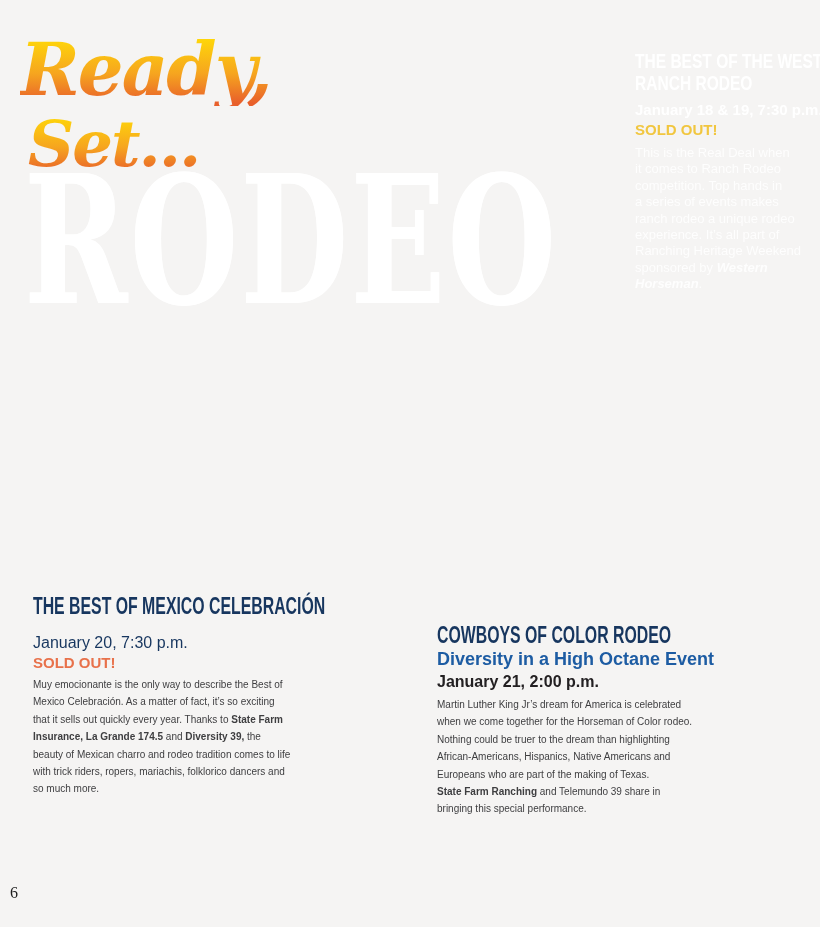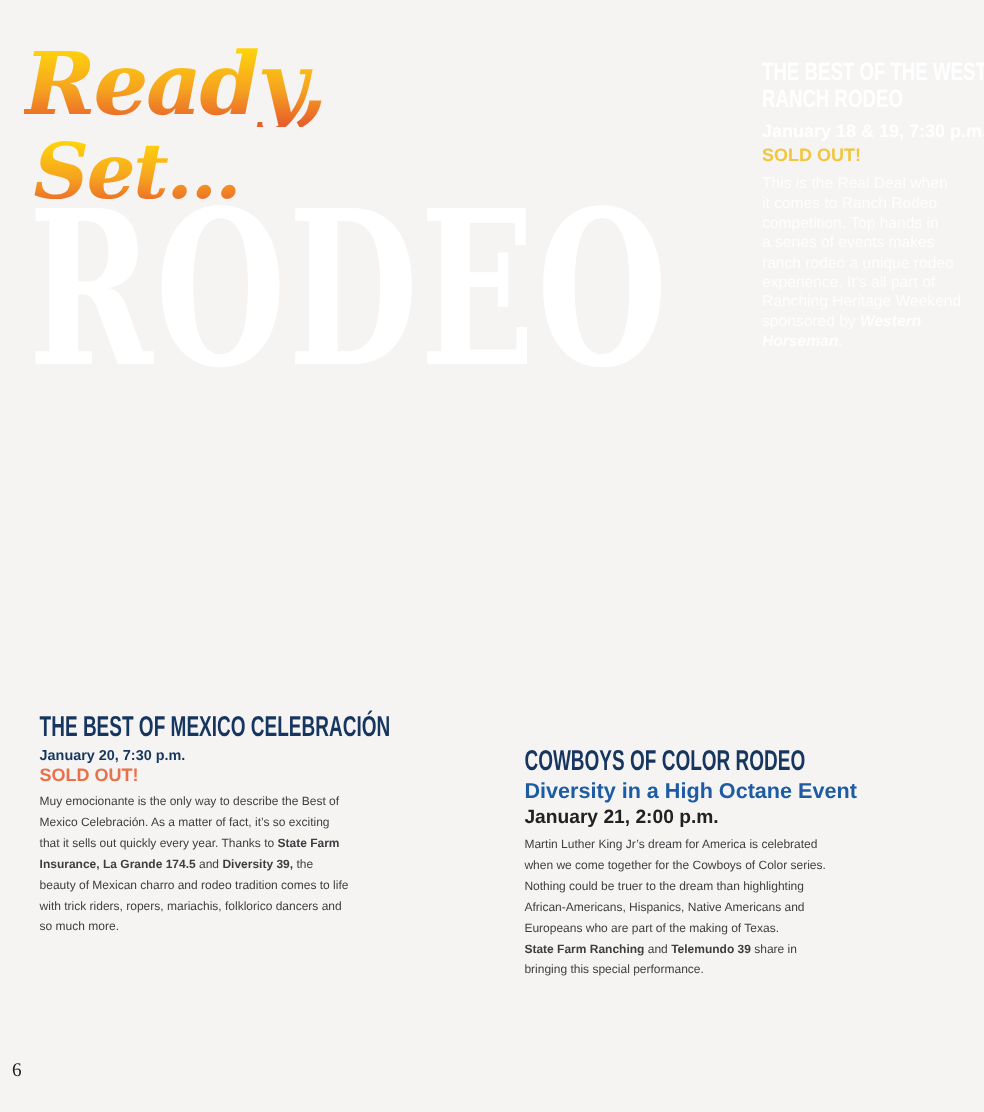--- a/index.html
+++ b/index.html
@@ -68,21 +68,21 @@
     color:rgba(255,255,255,0.85);white-space:pre-wrap;width:200px;
   }
 
   
   .event-mexico{position:absolute;left:33px;top:593px;width:400px;}
   .event-cowboys{position:absolute;left:437px;top:622px;width:400px;}
   .event-mexico .cond,.event-cowboys .cond{
     font-size:24px;line-height:25px;color:var(--navy);transform:scaleX(0.66);
   }
   .subtitle{font-size:18px;font-weight:700;color:var(--blue);margin-top:2px;}
-  .event-mexico .date{font-size:12px;font-weight:700;color:var(--navy);margin-top:4px;}
+  .event-mexico .date{font-size:16px;font-weight:400;color:var(--navy);margin-top:16px;}
   .event-cowboys .date{font-size:16px;font-weight:700;color:#232022;margin-top:3px;}
   .event-mexico .soldout{font-size:15px;font-weight:700;color:var(--orange);margin-top:2px;}
   .bodytext{
     margin-top:5px;font-size:10px;line-height:17.4px;
     color:var(--body);white-space:pre-wrap;
   }
 
   
   .page-number{
     position:absolute;left:10px;top:884px;
@@ -128,23 +128,23 @@
 beauty of Mexican charro and rodeo tradition comes to life
 with trick riders, ropers, mariachis, folklorico dancers and
 so much more.</span></p>
   </section>
 
   <section class="event-cowboys">
     <h2 class="cond">COWBOYS OF COLOR RODEO</h2>
     <div class="subtitle">Diversity in a High Octane Event</div>
     <div class="date">January 21, 2:00 p.m.</div>
     <p class="bodytext"><span>Martin Luther King Jr’s dream for America is celebrated
-when we come together for the Cowboys of Color series.
+when we come together for the Horseman of Color rodeo.
 Nothing could be truer to the dream than highlighting
 African-Americans, Hispanics, Native Americans and
 Europeans who are part of the making of Texas.
-</span><span style="font-weight: 700;">State Farm Ranching</span><span> and </span><span style="font-weight: 700;">Telemundo 39</span><span> share in
+</span><span style="font-weight: 700;">State Farm Ranching</span><span> and </span><span style="font-weight: 400;">Telemundo 39</span><span> share in
 bringing this special performance.</span></p>
   </section>
 
   <div class="page-number">6</div>
 
 </div>
 
 </body></html>

